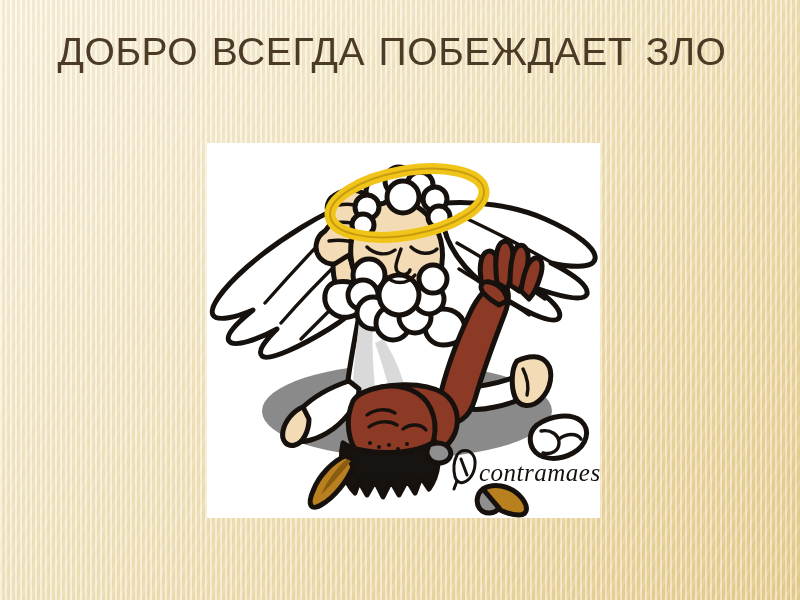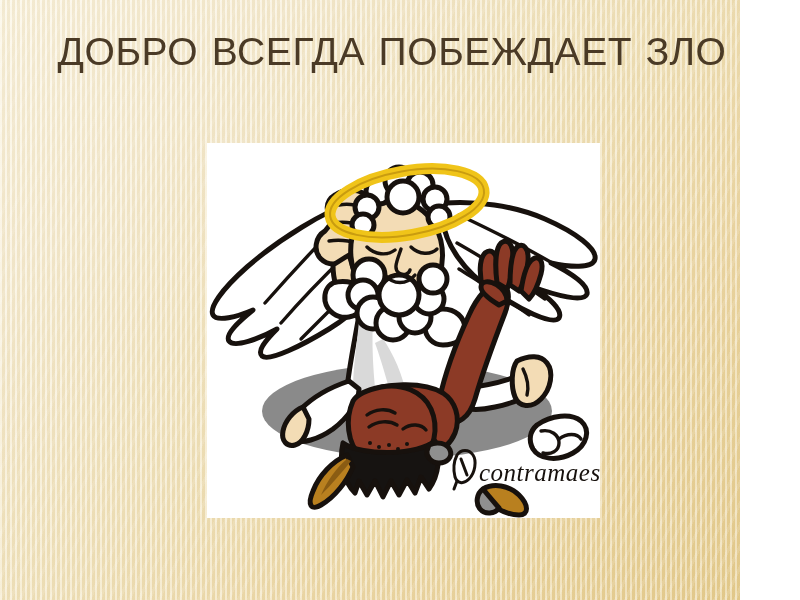--- a/index.html
+++ b/index.html
@@ -7,21 +7,21 @@
 
   html, body {
     width:800px; height:600px;
     overflow:hidden;
     font-family:"Liberation Sans", sans-serif;
   }
 
   
   #slide {
     position:relative;
-    width:740px; height:600px;
+    width:800px; height:600px;
     background:
       
       repeating-linear-gradient(
         90deg,
         rgba(255,255,255,0.38) 0px,
         rgba(255,255,255,0.38) 2px,
         rgba(180,150,90,0.10) 2px,
         rgba(180,150,90,0.10) 5px
       ),
       

